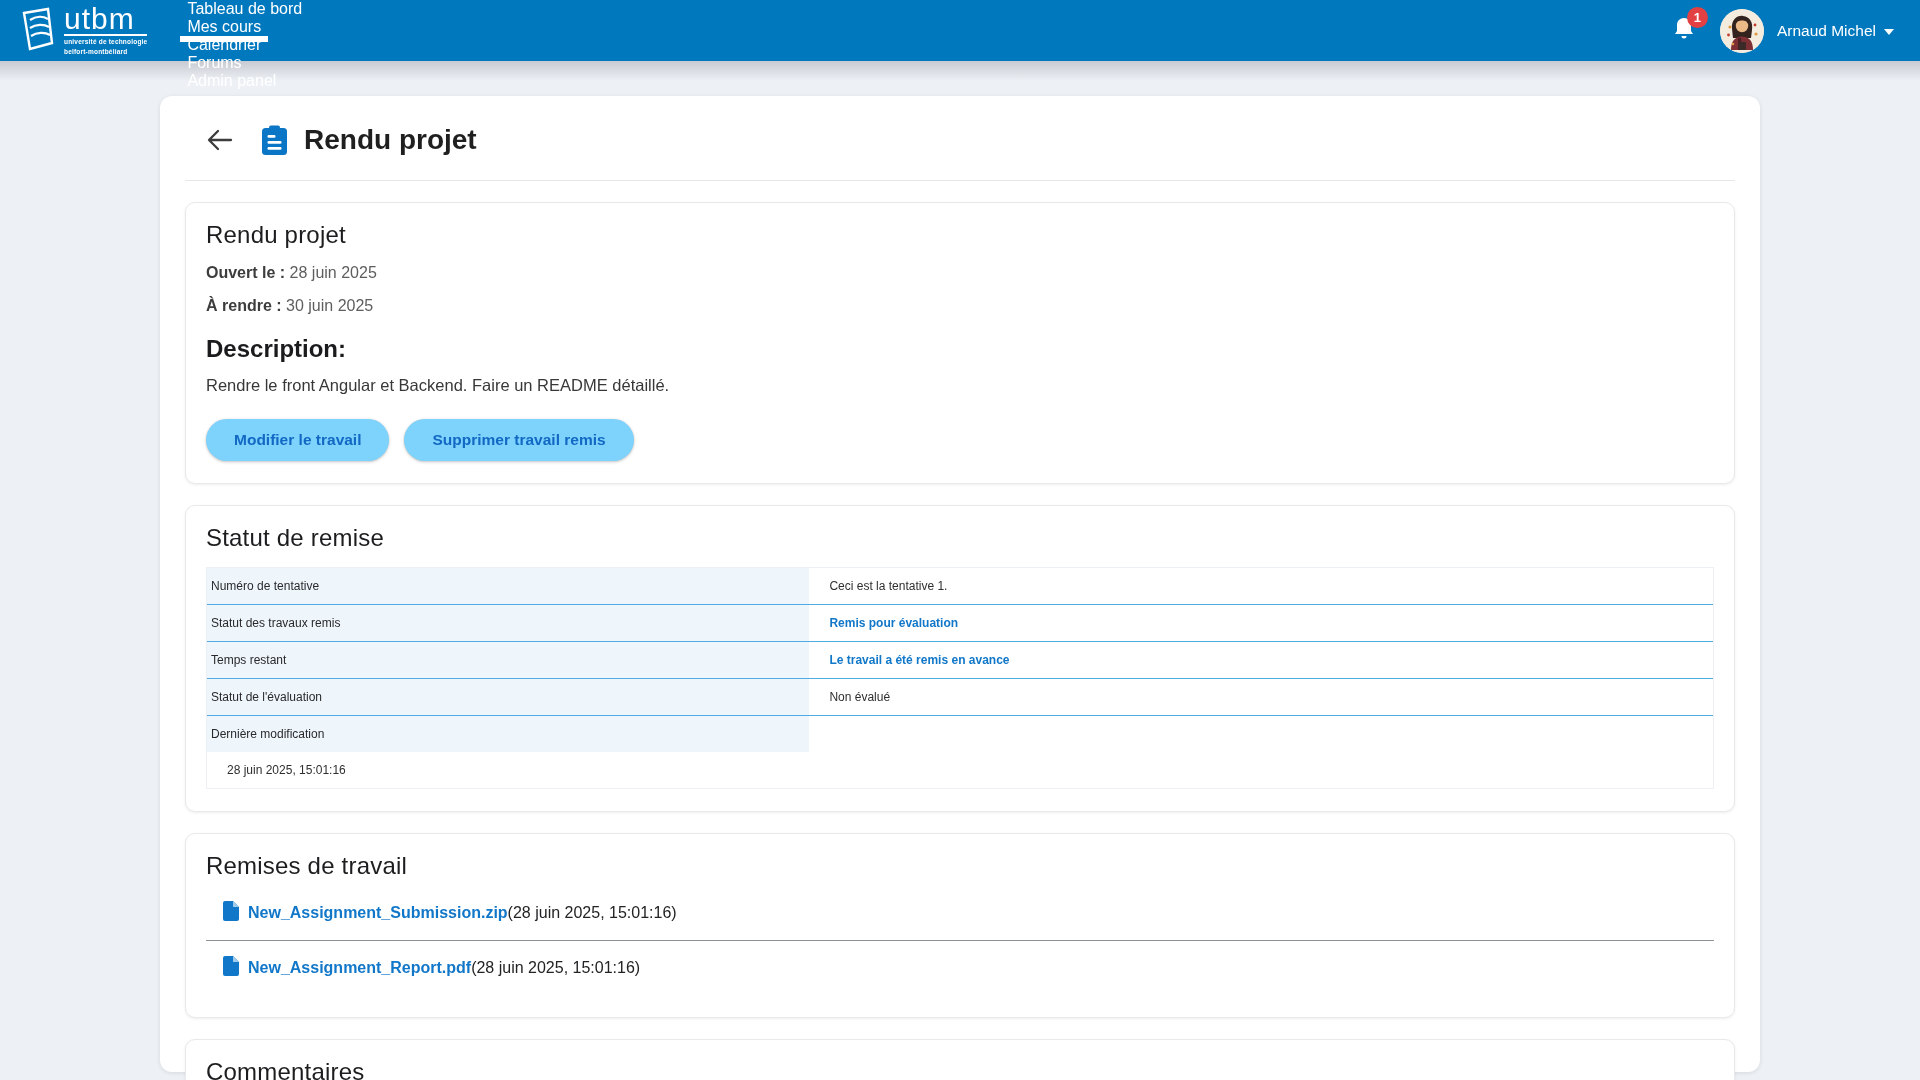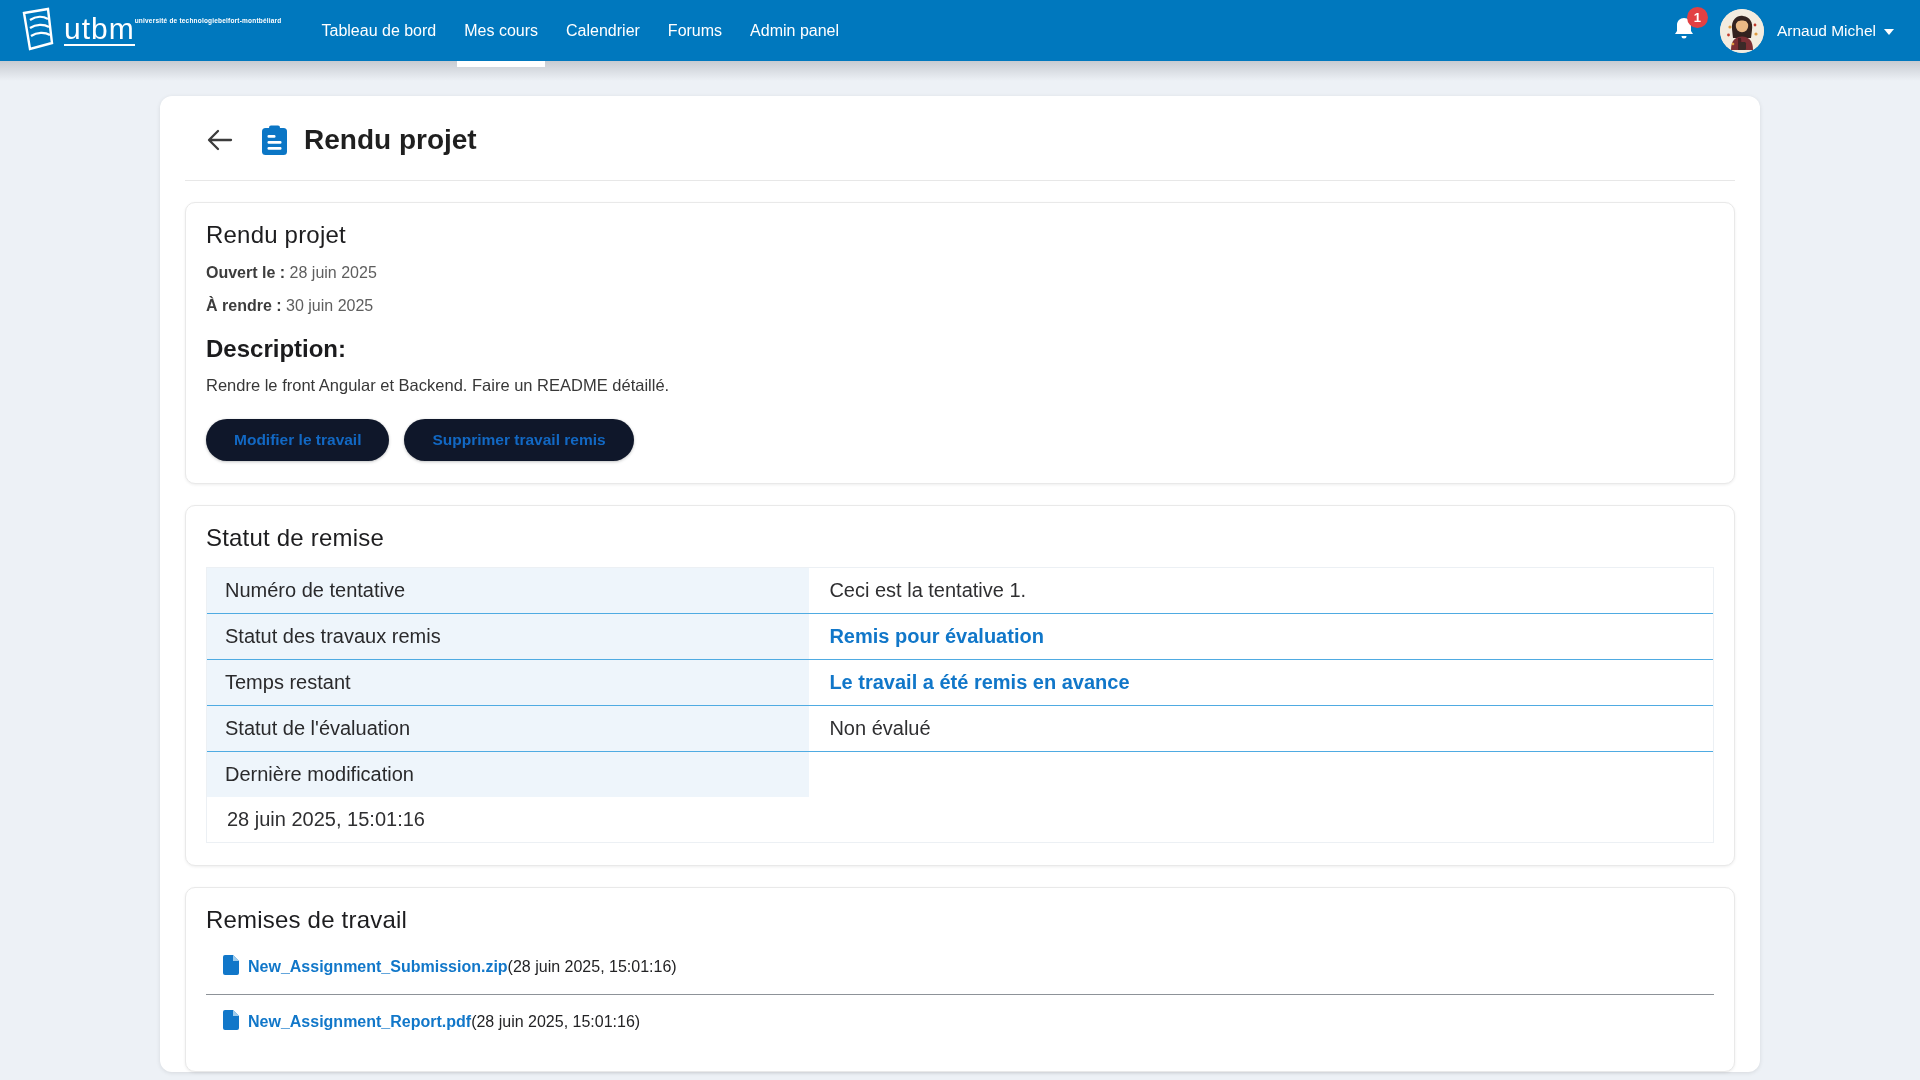--- a/index.html
+++ b/index.html
@@ -21,30 +21,30 @@
     z-index:5;
   }
   .nav-shadow {
     height:20px;
     background:linear-gradient(#c7cbd1, rgba(237,241,246,0));
   }
   .logo {
     display:flex; align-items:center; gap:8px;
     margin-right:26px; cursor:pointer;
   }
-  .logo-text { display:flex; flex-direction:row; }
+  .logo-text { display:flex; flex-direction:column; }
   .logo-brand {
     color:#fff; font-size:30px; font-weight:400; line-height:28px;
     border-bottom:2px solid #fff; padding-bottom:1px; letter-spacing:1px;
   }
   .logo-sub {
     color:#fff; font-size:6.5px; font-weight:700; line-height:8px; margin-top:2px;
     letter-spacing:.2px;
   }
-  .nav-items { display:flex; align-items:flex-end; height:100%; }
+  .nav-items { display:flex; align-items:flex-start; height:100%;flex-direction:column; }
   .nav-item {
     position:relative;
     color:#fff; font-size:16px;
     padding:0 14px;
     height:100%;
     display:flex; align-items:center;
     cursor:pointer; white-space:nowrap;
   }
   .nav-item.active::after {
     content:"";
@@ -112,38 +112,38 @@
   }
 
   
   .meta-line { margin-top:15px; font-size:16px; color:#5e5e5e; }
   .meta-label { font-weight:700; color:#3d3d3d; }
   .desc-label { margin-top:20px; font-size:24px; font-weight:700; color:#1b1b1d; }
   .desc-text { margin-top:13px; font-size:16.5px; color:#383838; }
   .btn-row { margin-top:24px; display:flex; gap:15px; }
   .pill-btn {
     border:none;
-    background:#0f172a;
+    background:#7dd3fc;
     box-shadow:0 1px 3px rgba(60,64,67,.30), 0 0 1px rgba(60,64,67,.15);
     border-radius:999px;
     padding:12px 28px;
     font-family:"Liberation Sans", sans-serif;
     font-size:15.5px; font-weight:700;
     color:#1268c3;
     cursor:pointer;
   }
 
   
   .status-table {
     margin-top:15px;
     border:1px solid #ecf0f4;
   }
   .status-row { display:flex; border-bottom:1px solid #4fabe2; }
   .status-row:last-child { border-bottom:none;flex-direction:column; }
-  .status-cell { font-size:20px; padding:11px 18px; display:flex; align-items:center; }
+  .status-cell { font-size:12px; padding:11px 4px; display:flex; align-items:center; }
   .status-cell.label { width:40%; background:#eef5fb; color:#2a2a2c; font-weight:500; }
   .status-cell.value { width:60%; color:#2f2f31; padding-left:20px; }
   .status-cell.value .link-text { color:#1177c9; font-weight:700; cursor:pointer; }
 
   
   .file-list { margin-top:6px; }
   .file-row {
     display:flex; align-items:center; gap:9px;
     padding:15px 0 15px 17px;
     font-size:16px;

